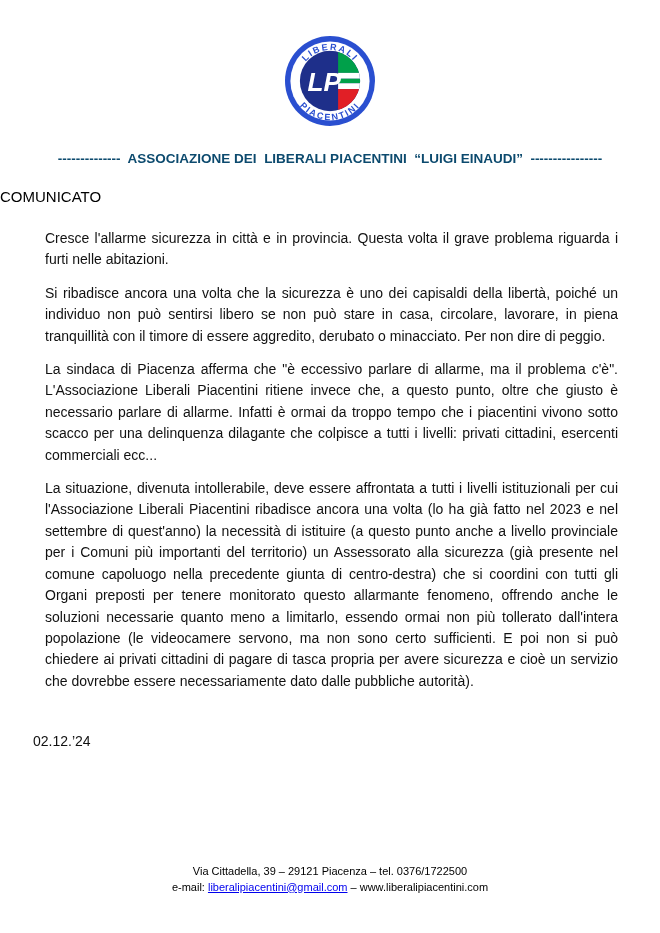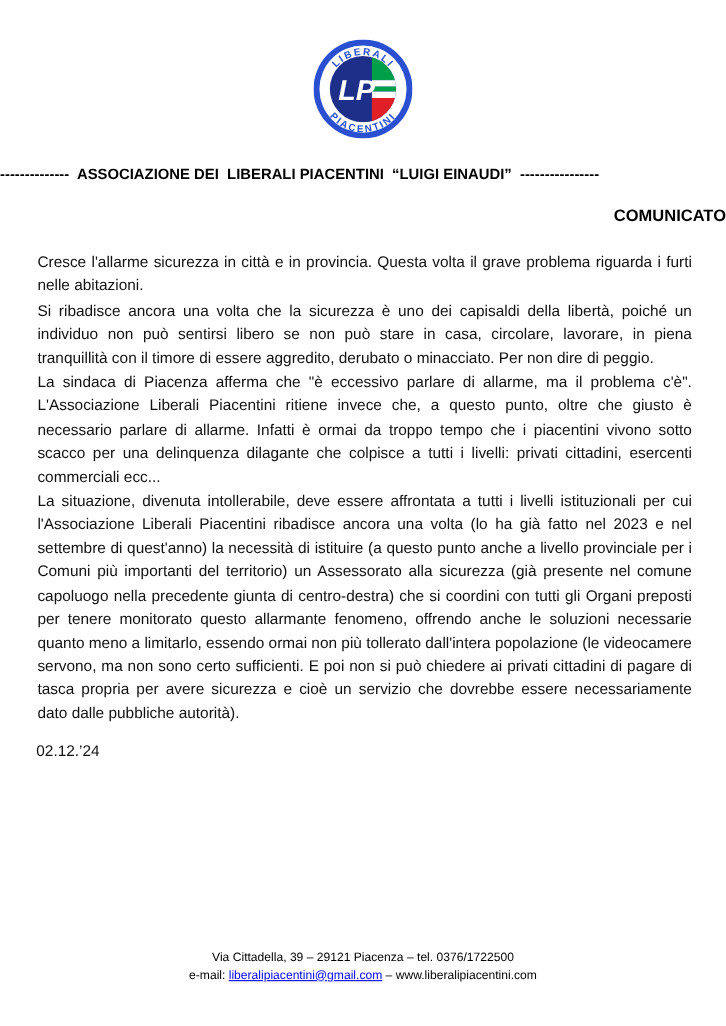--- a/index.html
+++ b/index.html
@@ -33,43 +33,44 @@
   }
   .monogram {
     font-family: "Liberation Sans", sans-serif;
     font-size: 29px;
     font-weight: bold;
     font-style: italic;
     fill: #ffffff;
   }
   .header-line {
     margin-top: 25px;
+    text-align: center;
     font-size: 13.5px;
     font-weight: bold;
     white-space: pre-wrap;
-    color: #000000;
+    color: #0c4a6e;
   }
   .doc-title {
     margin-top: 22px;
-    text-align: right;
+    text-align: left;
     font-size: 15px;
-    font-weight: bold;
+    font-weight: normal;
     color: #000000;
   }
   .body-text {
     margin: 23px 30px 0 33px;
   }
   .body-text p {
-    margin: 1px;
+    margin: 12px;
     font-size: 14px;
     line-height: 21.4px;
     text-align: justify;
   }
   .date-line {
-    margin: 13px 30px 0 33px;
+    margin: 39px 30px 0 33px;
     font-size: 14px;
     line-height: 21.4px;
   }
   .footer {
     position: absolute;
     left: 0;
     right: 0;
     bottom: 38px;
     text-align: center;
     font-size: 11px;

